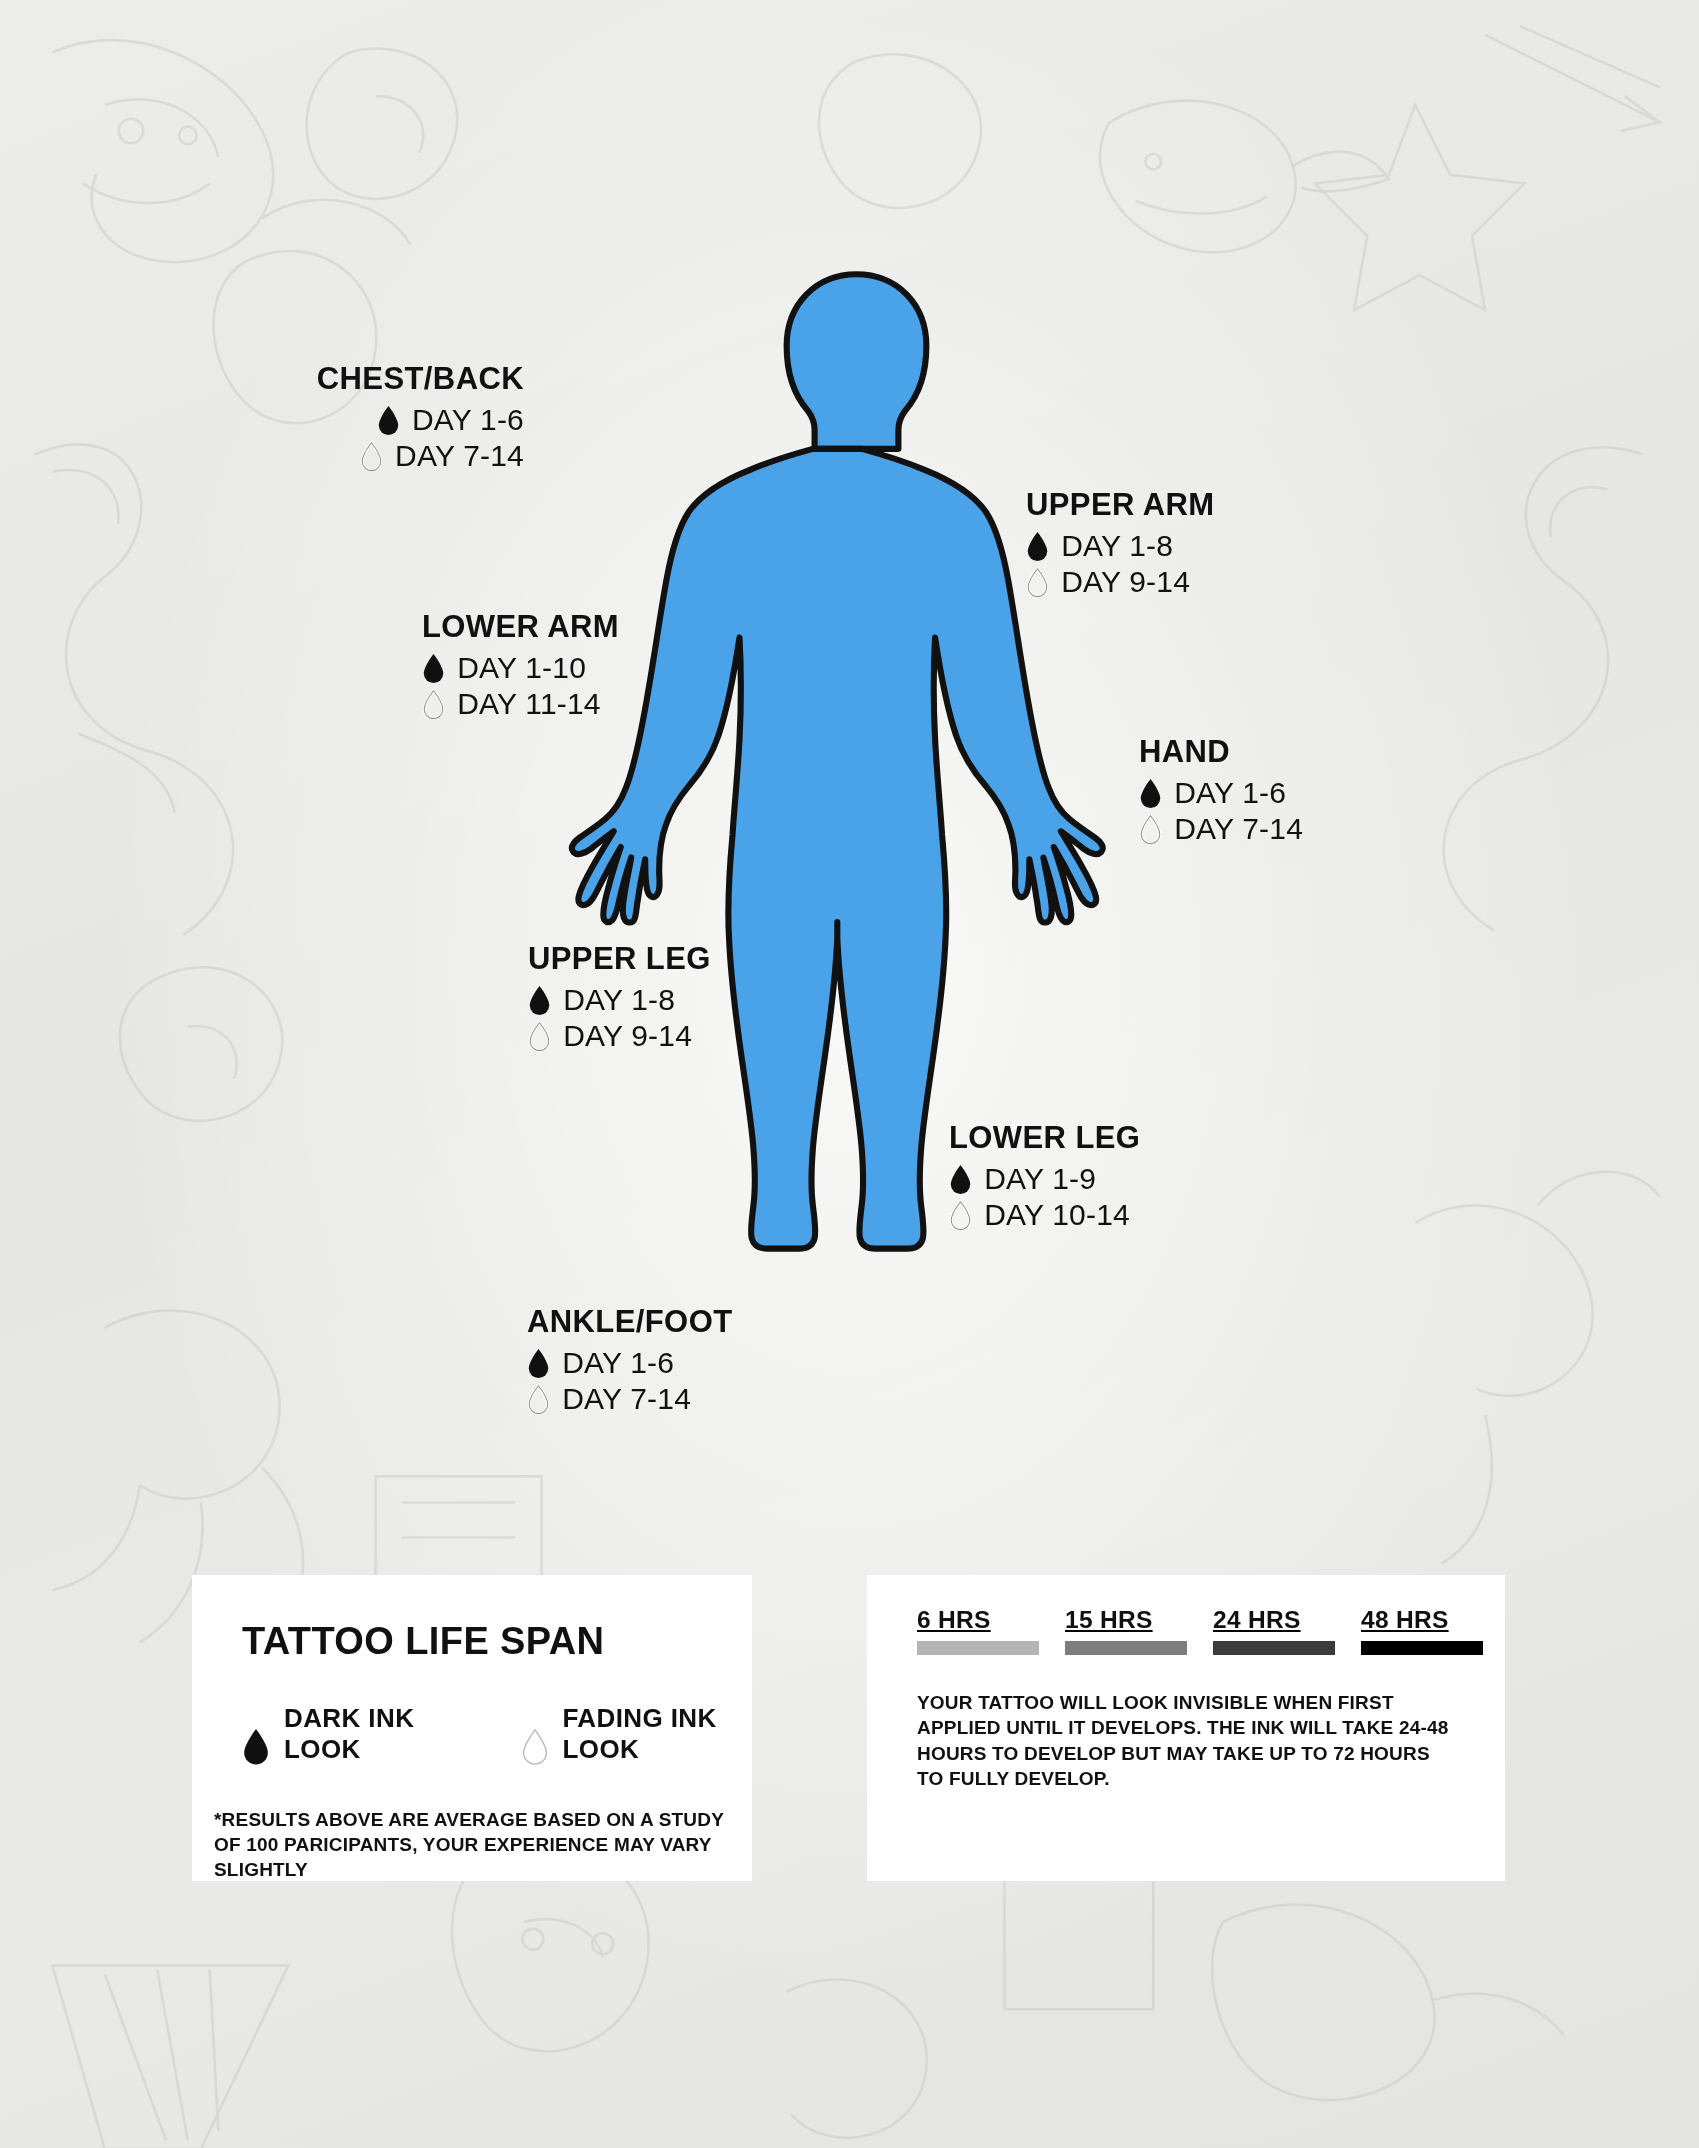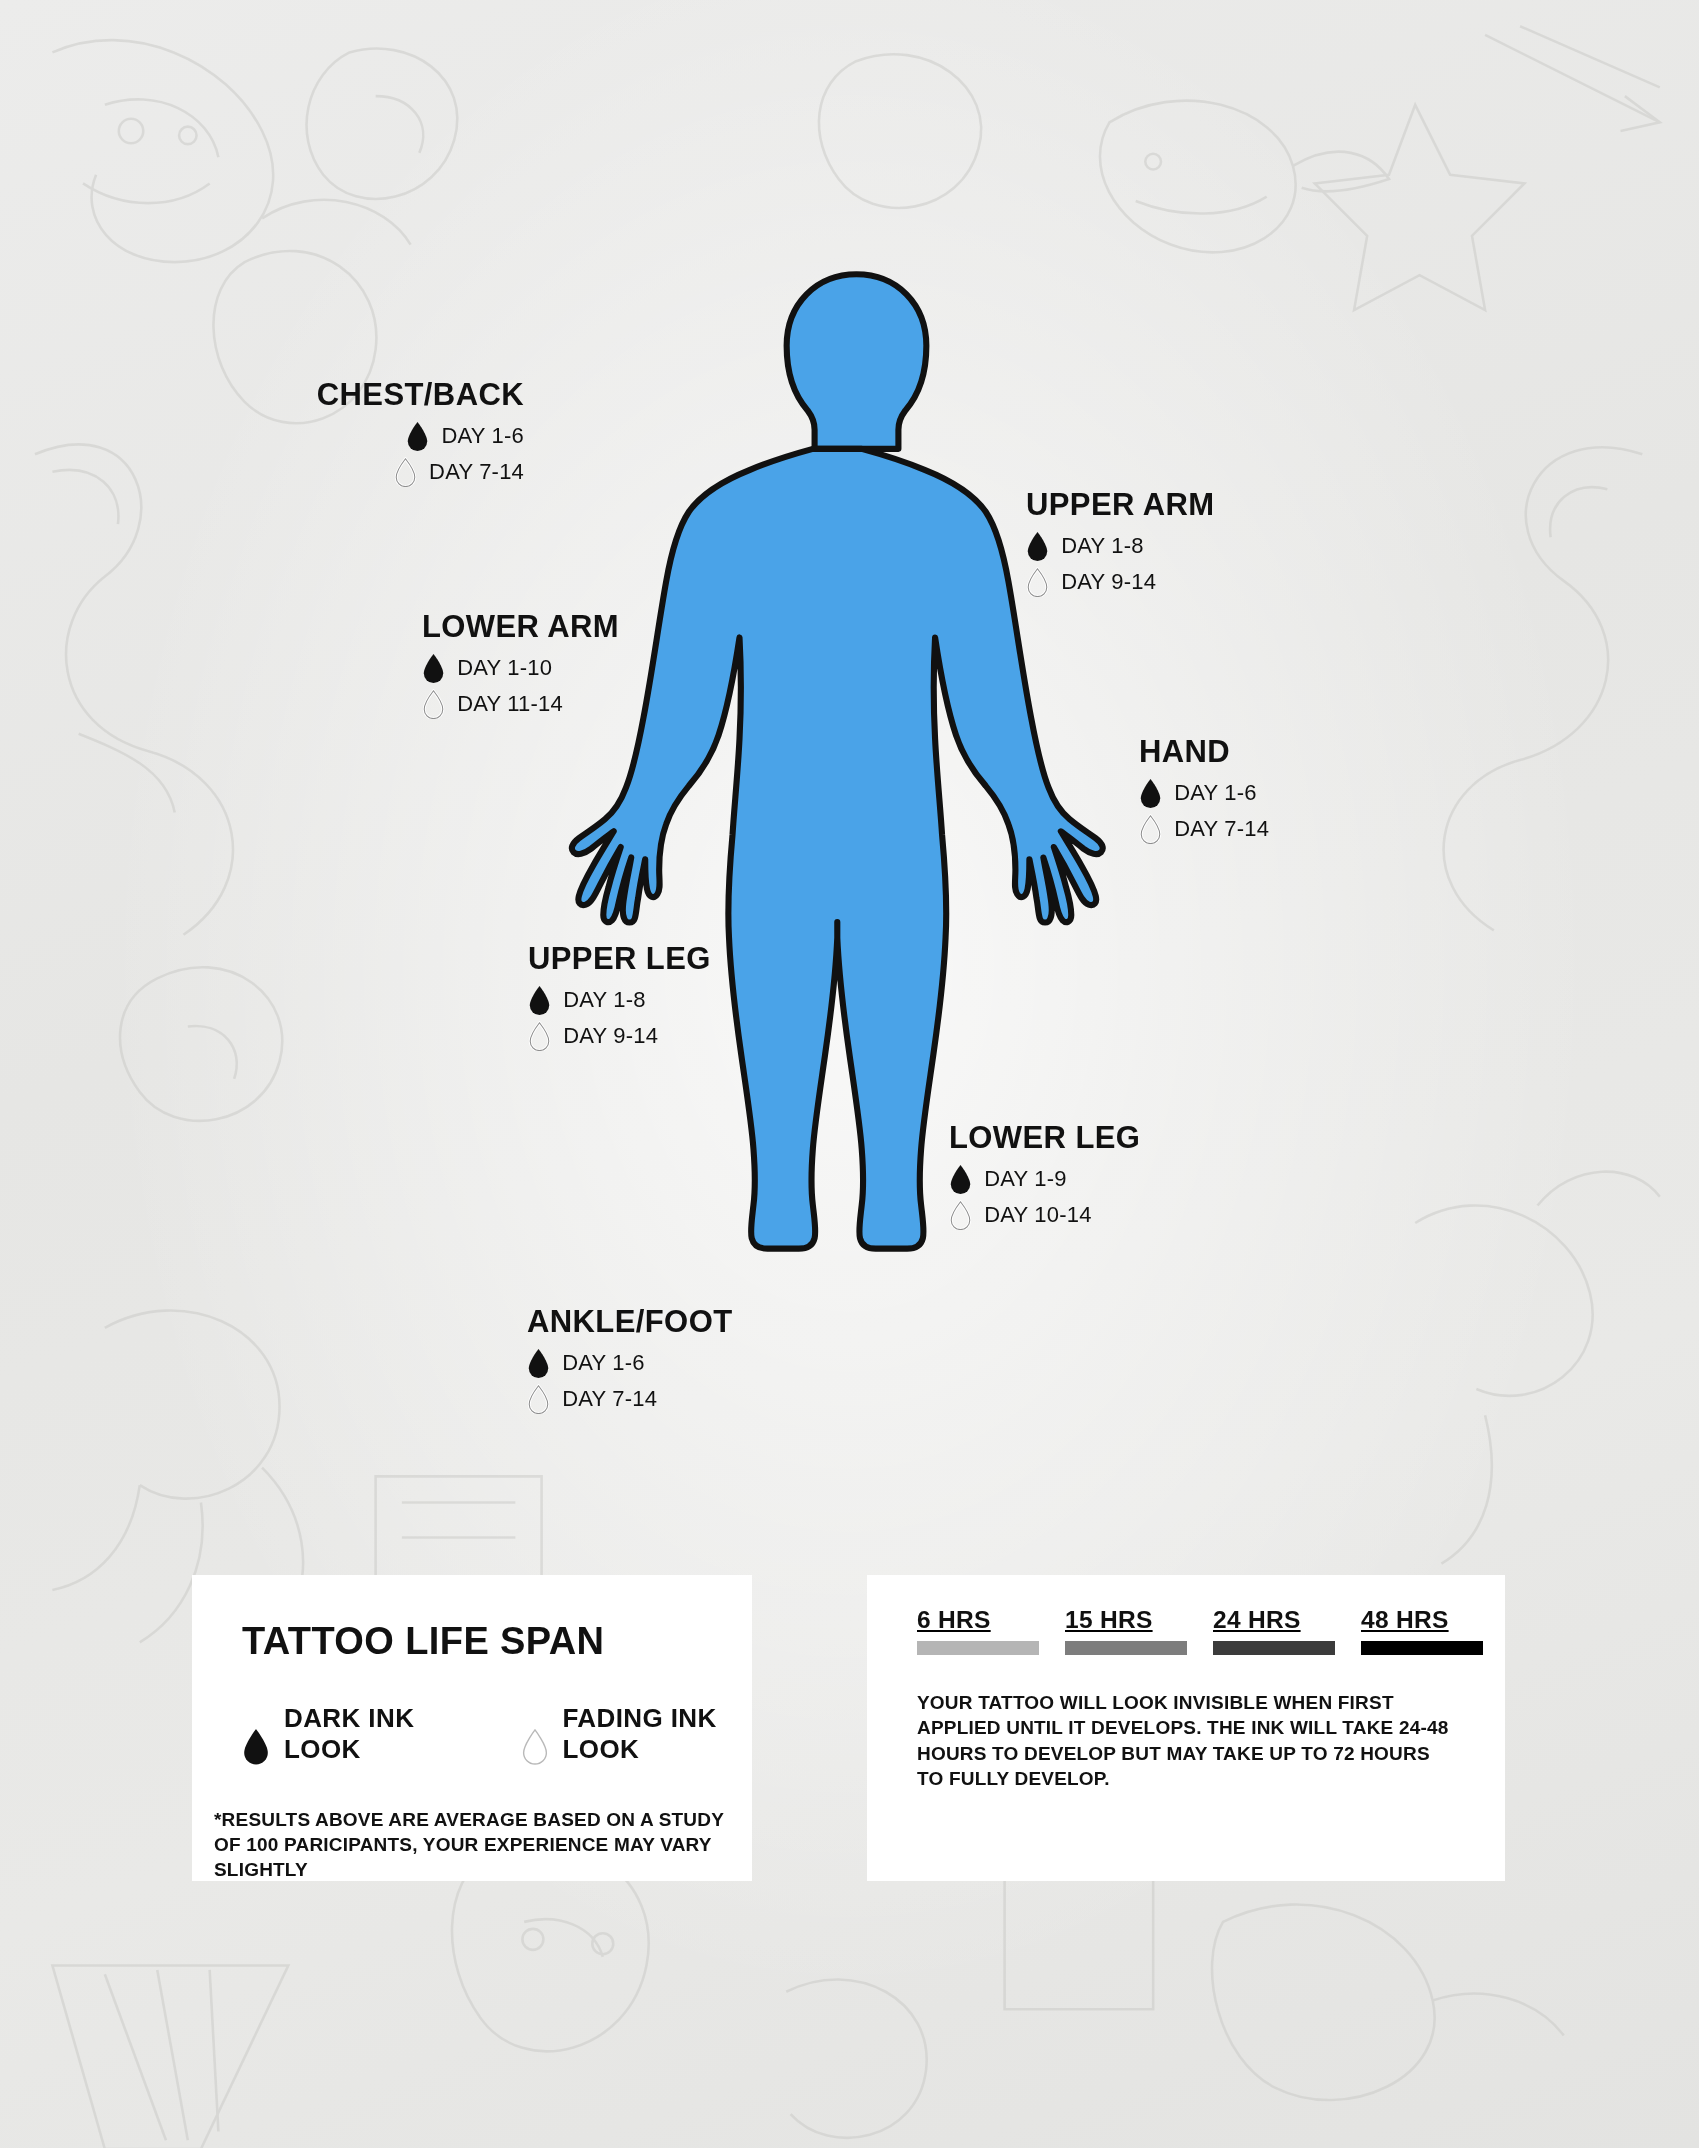--- a/index.html
+++ b/index.html
@@ -56,31 +56,31 @@
     margin-bottom: 9.6px;
   }
   .label-row {
     display: flex;
     align-items: center;
     gap: 12.2px;
     margin-top: 6.1px;
     white-space: nowrap;
   }
   .label-row .row-text {
-    font-size: 22px;
+    font-size: 30px;
     letter-spacing: 0.2px;
     line-height: 1;
   }
   .drop {
     width: 23px;
     height: 30px;
     flex: 0 0 23px;
     display: block;
   }
-  .align-right { text-align: right; margin-top: 16px; }
+  .align-right { text-align: right; }
   .align-right .label-row { justify-content: flex-end; }
 
   
   .card {
     position: absolute;
     background: #ffffff;
     box-shadow: 0 0 0 rgba(0,0,0,0);
   }
   #card-lifespan {
     left: 192px;

